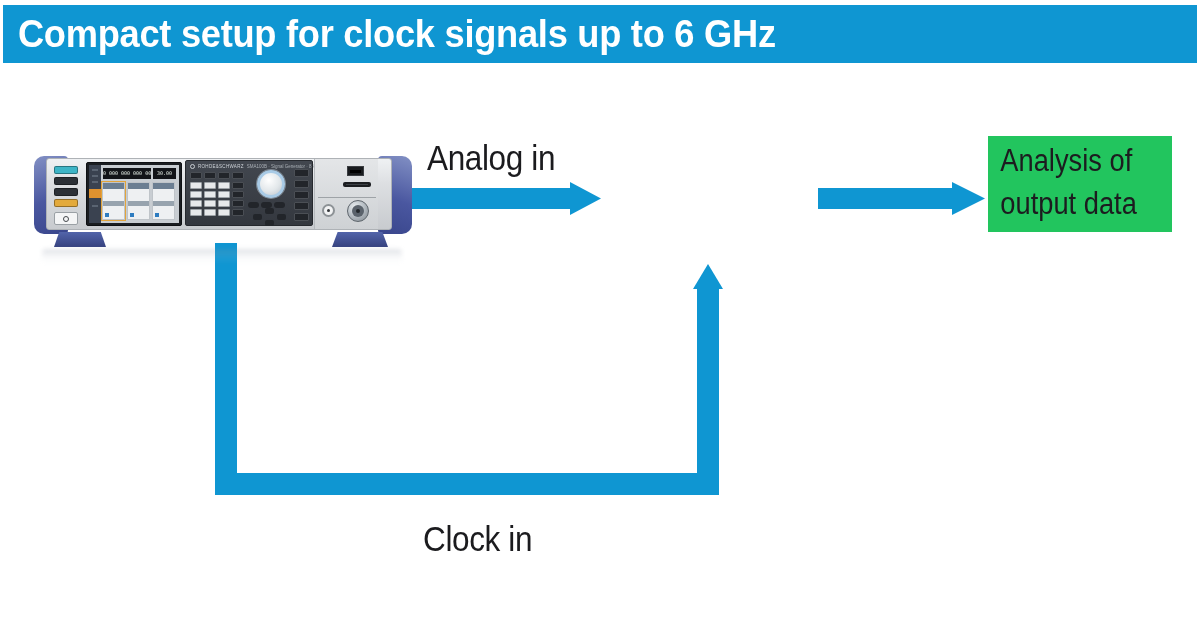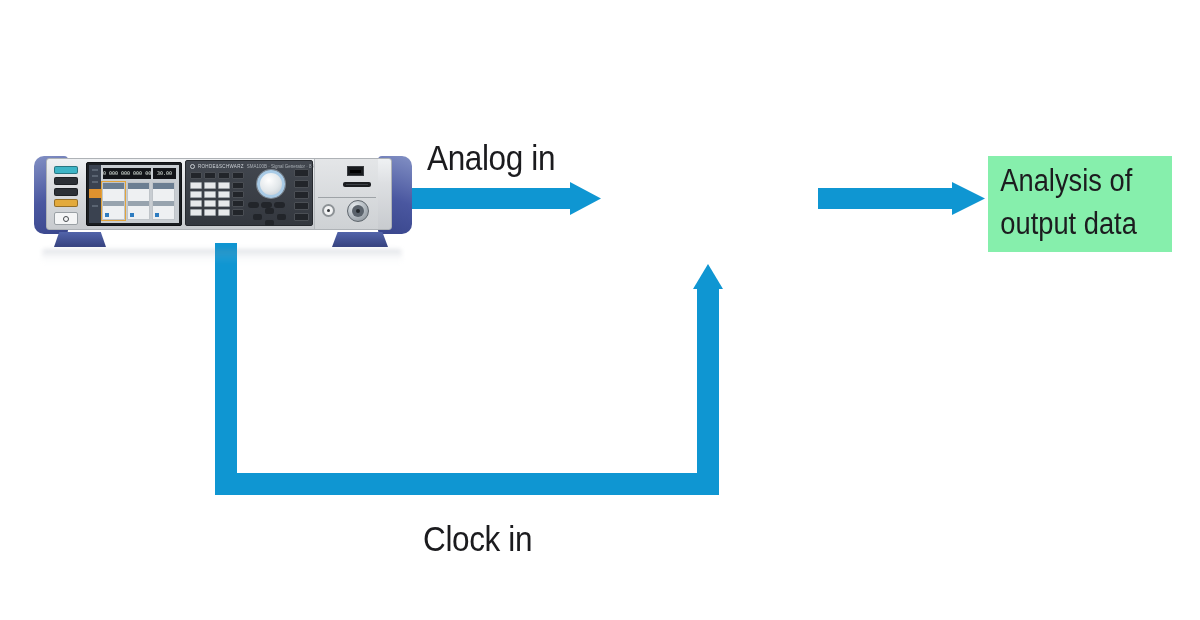--- a/index.html
+++ b/index.html
@@ -16,21 +16,21 @@
   .flabel{position:absolute;color:#1b1b1e;font-size:35px;white-space:nowrap;
          transform:scaleX(0.9);transform-origin:left center;letter-spacing:-0.4px;}
   .lbl-analog{left:427px;top:138px;}
   .lbl-clock{left:423px;top:519px;}
 
   
   .adc-box{position:absolute;left:602px;top:130px;width:214px;height:132px;background:#a7a9ac;}
   .adc-box .bx{color:#ffffff;font-weight:bold;font-size:36px;line-height:53px;
          padding-left:22px;white-space:nowrap;transform:scaleX(0.84);transform-origin:left center;}
   .adc-box .bx.first{padding-top:8px;}
-  .ana-box{position:absolute;left:988px;top:156px;width:184px;height:96px;background:#86efac;}
+  .ana-box{position:absolute;left:988px;top:136px;width:184px;height:96px;background:#22c55e;}
   .ana-box .bx{color:#1c1c1f;font-size:31px;line-height:43px;padding-left:14px;white-space:nowrap;
          transform:scaleX(0.88);transform-origin:left center;}
   .ana-box .bx.first{padding-top:3px;}
 
   
   svg.arrows{position:absolute;left:0;top:0;}
 
   
   .inst{position:absolute;left:34px;top:156px;width:378px;height:112px;}
   .inst *{position:absolute;box-sizing:border-box;}
@@ -110,20 +110,23 @@
   .rfconn .ring{left:4px;top:4px;width:12px;height:12px;border-radius:50%;background:#5a626b;}
   .rfconn .pin{left:8px;top:8px;width:4px;height:4px;border-radius:50%;background:#23272c;}
   .refl{left:8px;top:93px;width:360px;height:15px;border-radius:4px;opacity:.5;filter:blur(2px);
         background:linear-gradient(180deg,rgba(130,140,158,.5) 0%,rgba(190,198,210,.18) 55%,rgba(255,255,255,0) 100%);}
 </style>
 </head>
 <body>
 
 <div class="stage">
 
+  <div class="banner">
+    <span class="title">Compact setup for clock signals up to 6 GHz</span>
+  </div>
 
   <svg class="arrows" width="1200" height="620">
     <polygon points="408,188 570,188 570,182 601,198.5 570,215 570,209 408,209" fill="#0f96d2"></polygon>
     <polygon points="818,188 952,188 952,182 985,198.5 952,215 952,209 818,209" fill="#0f96d2"></polygon>
     <path d="M 226 243 L 226 484 L 708 484 L 708 288" fill="none" stroke-width="22" stroke="#0f96d2"></path>
     <polygon points="693,289 708,264 723,289" fill="#0f96d2"></polygon>
   </svg>
 
   <div class="inst">
     <div class="bumper l"></div>

